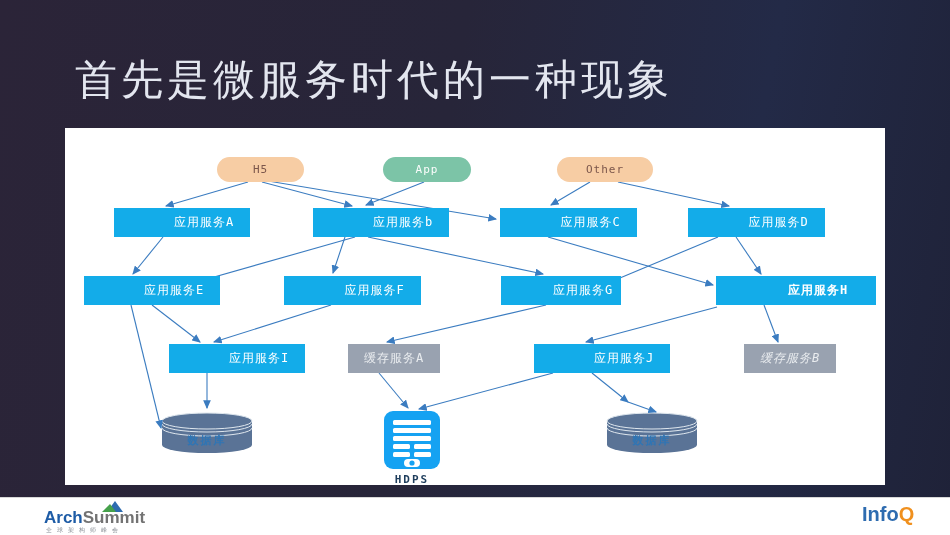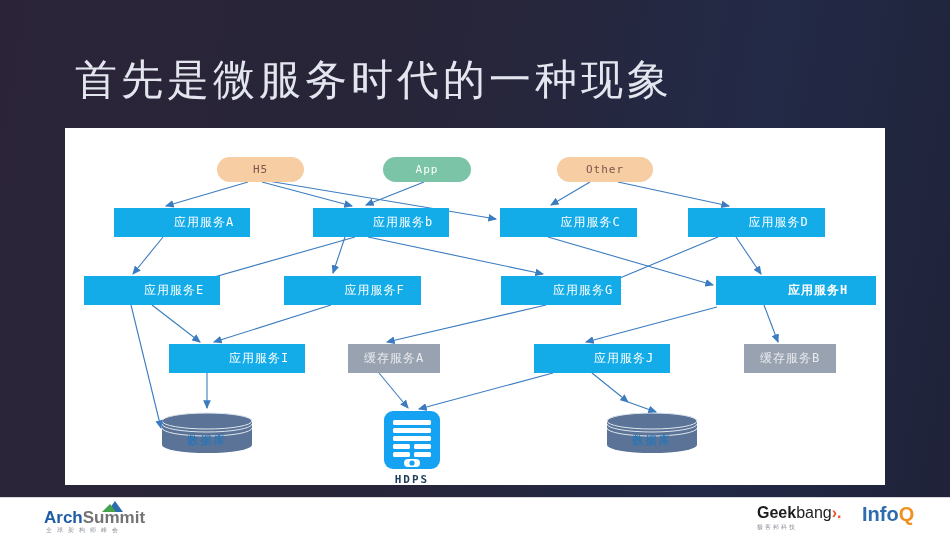--- a/index.html
+++ b/index.html
@@ -34,21 +34,21 @@
   .n-b{left:248px;top:80px;width:92px;}
   .n-c{left:435px;top:80px;width:93px;}
   .n-d{left:623px;top:80px;width:93px;}
   .n-e{left:19px;top:148px;width:92px;}
   .n-f{left:219px;top:148px;width:93px;}
   .n-g{left:436px;top:148px;width:76px;}
   .n-h{left:651px;top:148px;width:116px;font-weight:bold;}
   .n-i{left:96px;top:216px;width:92px;margin-left:8px;}
   .n-ca{left:271px;top:216px;width:92px;}
   .n-j{left:469px;top:216px;width:92px;}
-  .n-cb{left:667px;top:216px;width:92px;}
+  .n-cb{left:667px;top:216px;width:92px;font-style:italic;}
   .db-label{
     font-family:"DejaVu Sans Mono","Liberation Mono",monospace;
     font-size:11px;font-weight:bold;letter-spacing:2px;fill:#2E75B5;text-anchor:middle;
   }
   .hdfs-label{
     font-family:"DejaVu Sans Mono","Liberation Mono",monospace;
     font-size:11px;font-weight:bold;letter-spacing:2px;fill:#1E3D5C;text-anchor:middle;
   }
   .footer{
     position:absolute;left:0;top:497px;width:950px;height:38px;background:#ffffff;
@@ -193,24 +193,18 @@
     <svg class="arch-mountain" width="24" height="12" viewBox="0 0 24 12" xmlns="http://www.w3.org/2000/svg">
       <polygon points="5,12 13,1 21,12" fill="#2E6CB0"></polygon>
       <polygon points="0,12 8,4 14,12" fill="#46A14B"></polygon>
     </svg>
     <div class="arch-text">
       <span class="arch">Arch</span><span class="summit">Summit</span>
     </div>
     <div class="arch-sub">全球架构师峰会</div>
   </div>
 
-  <div class="geek-logo">
-    <div class="geek-line">
-      <span class="geek">Geek</span><span class="bang">bang</span><span class="arrow">›.</span>
-    </div>
-    <div class="geek-sub">极客邦科技</div>
-  </div>
 
   <div class="infoq-logo">
     <span class="info">Info</span><span class="q">Q</span>
   </div>
 
 </div>
 
 </body></html>

